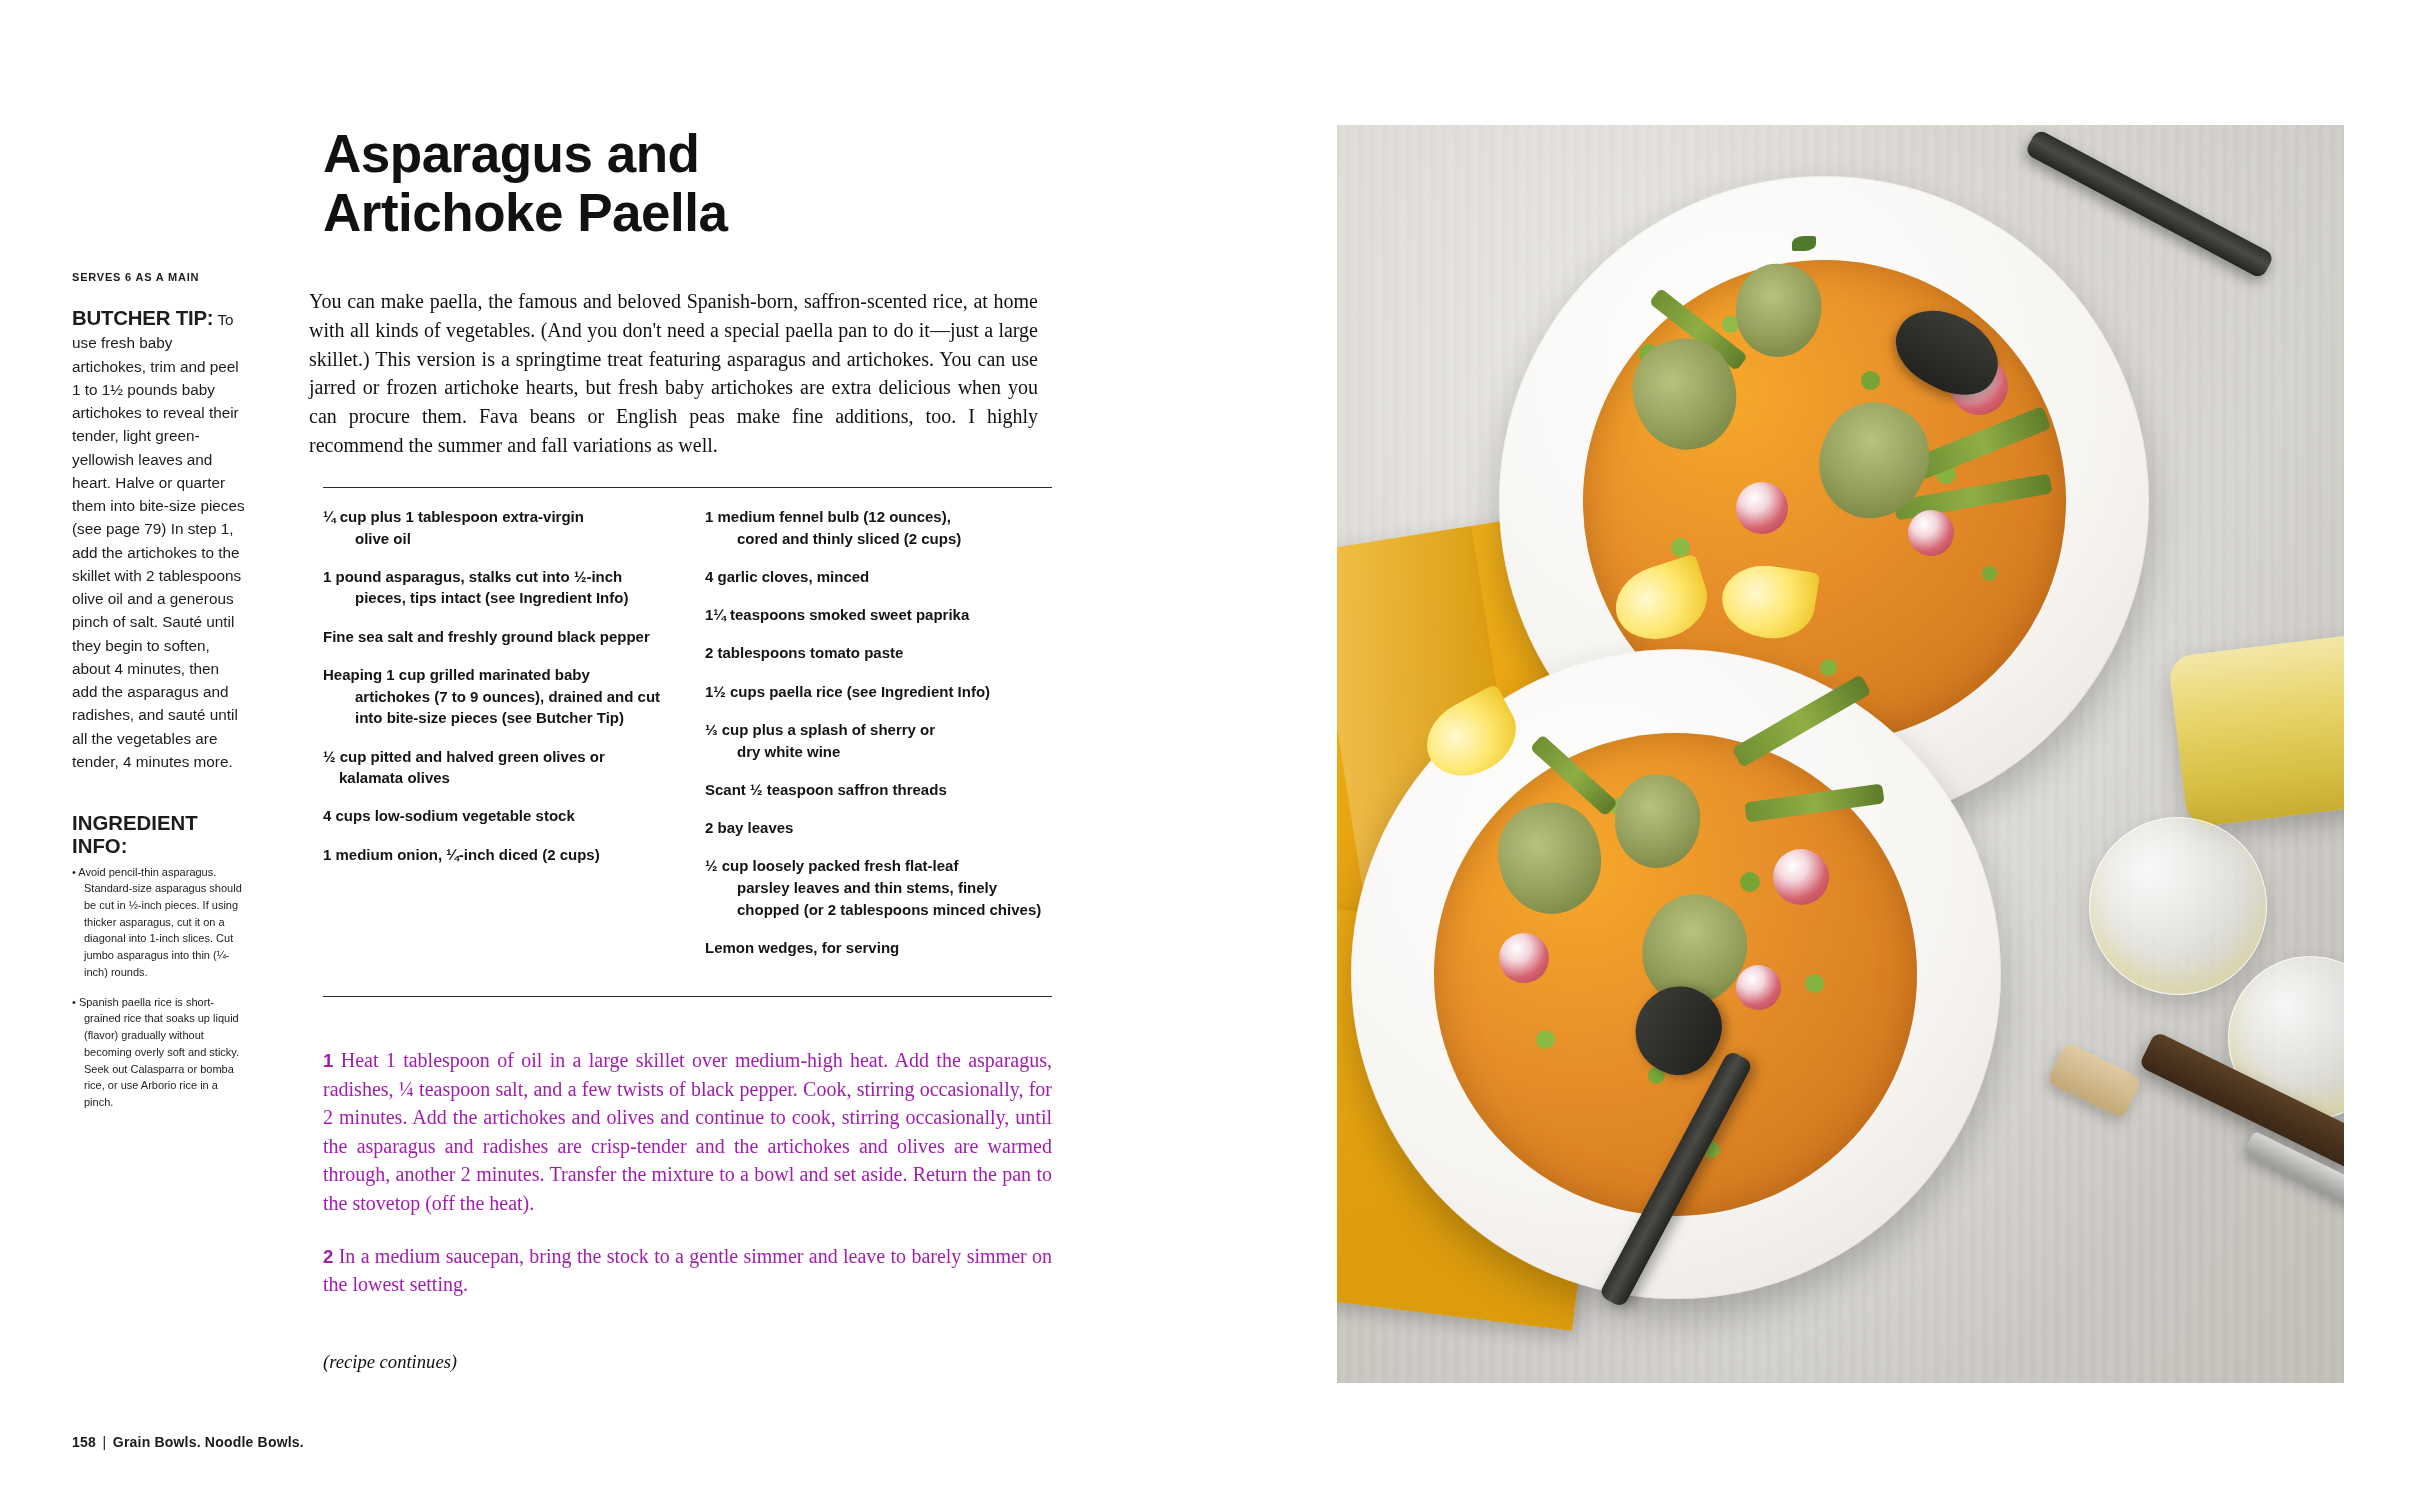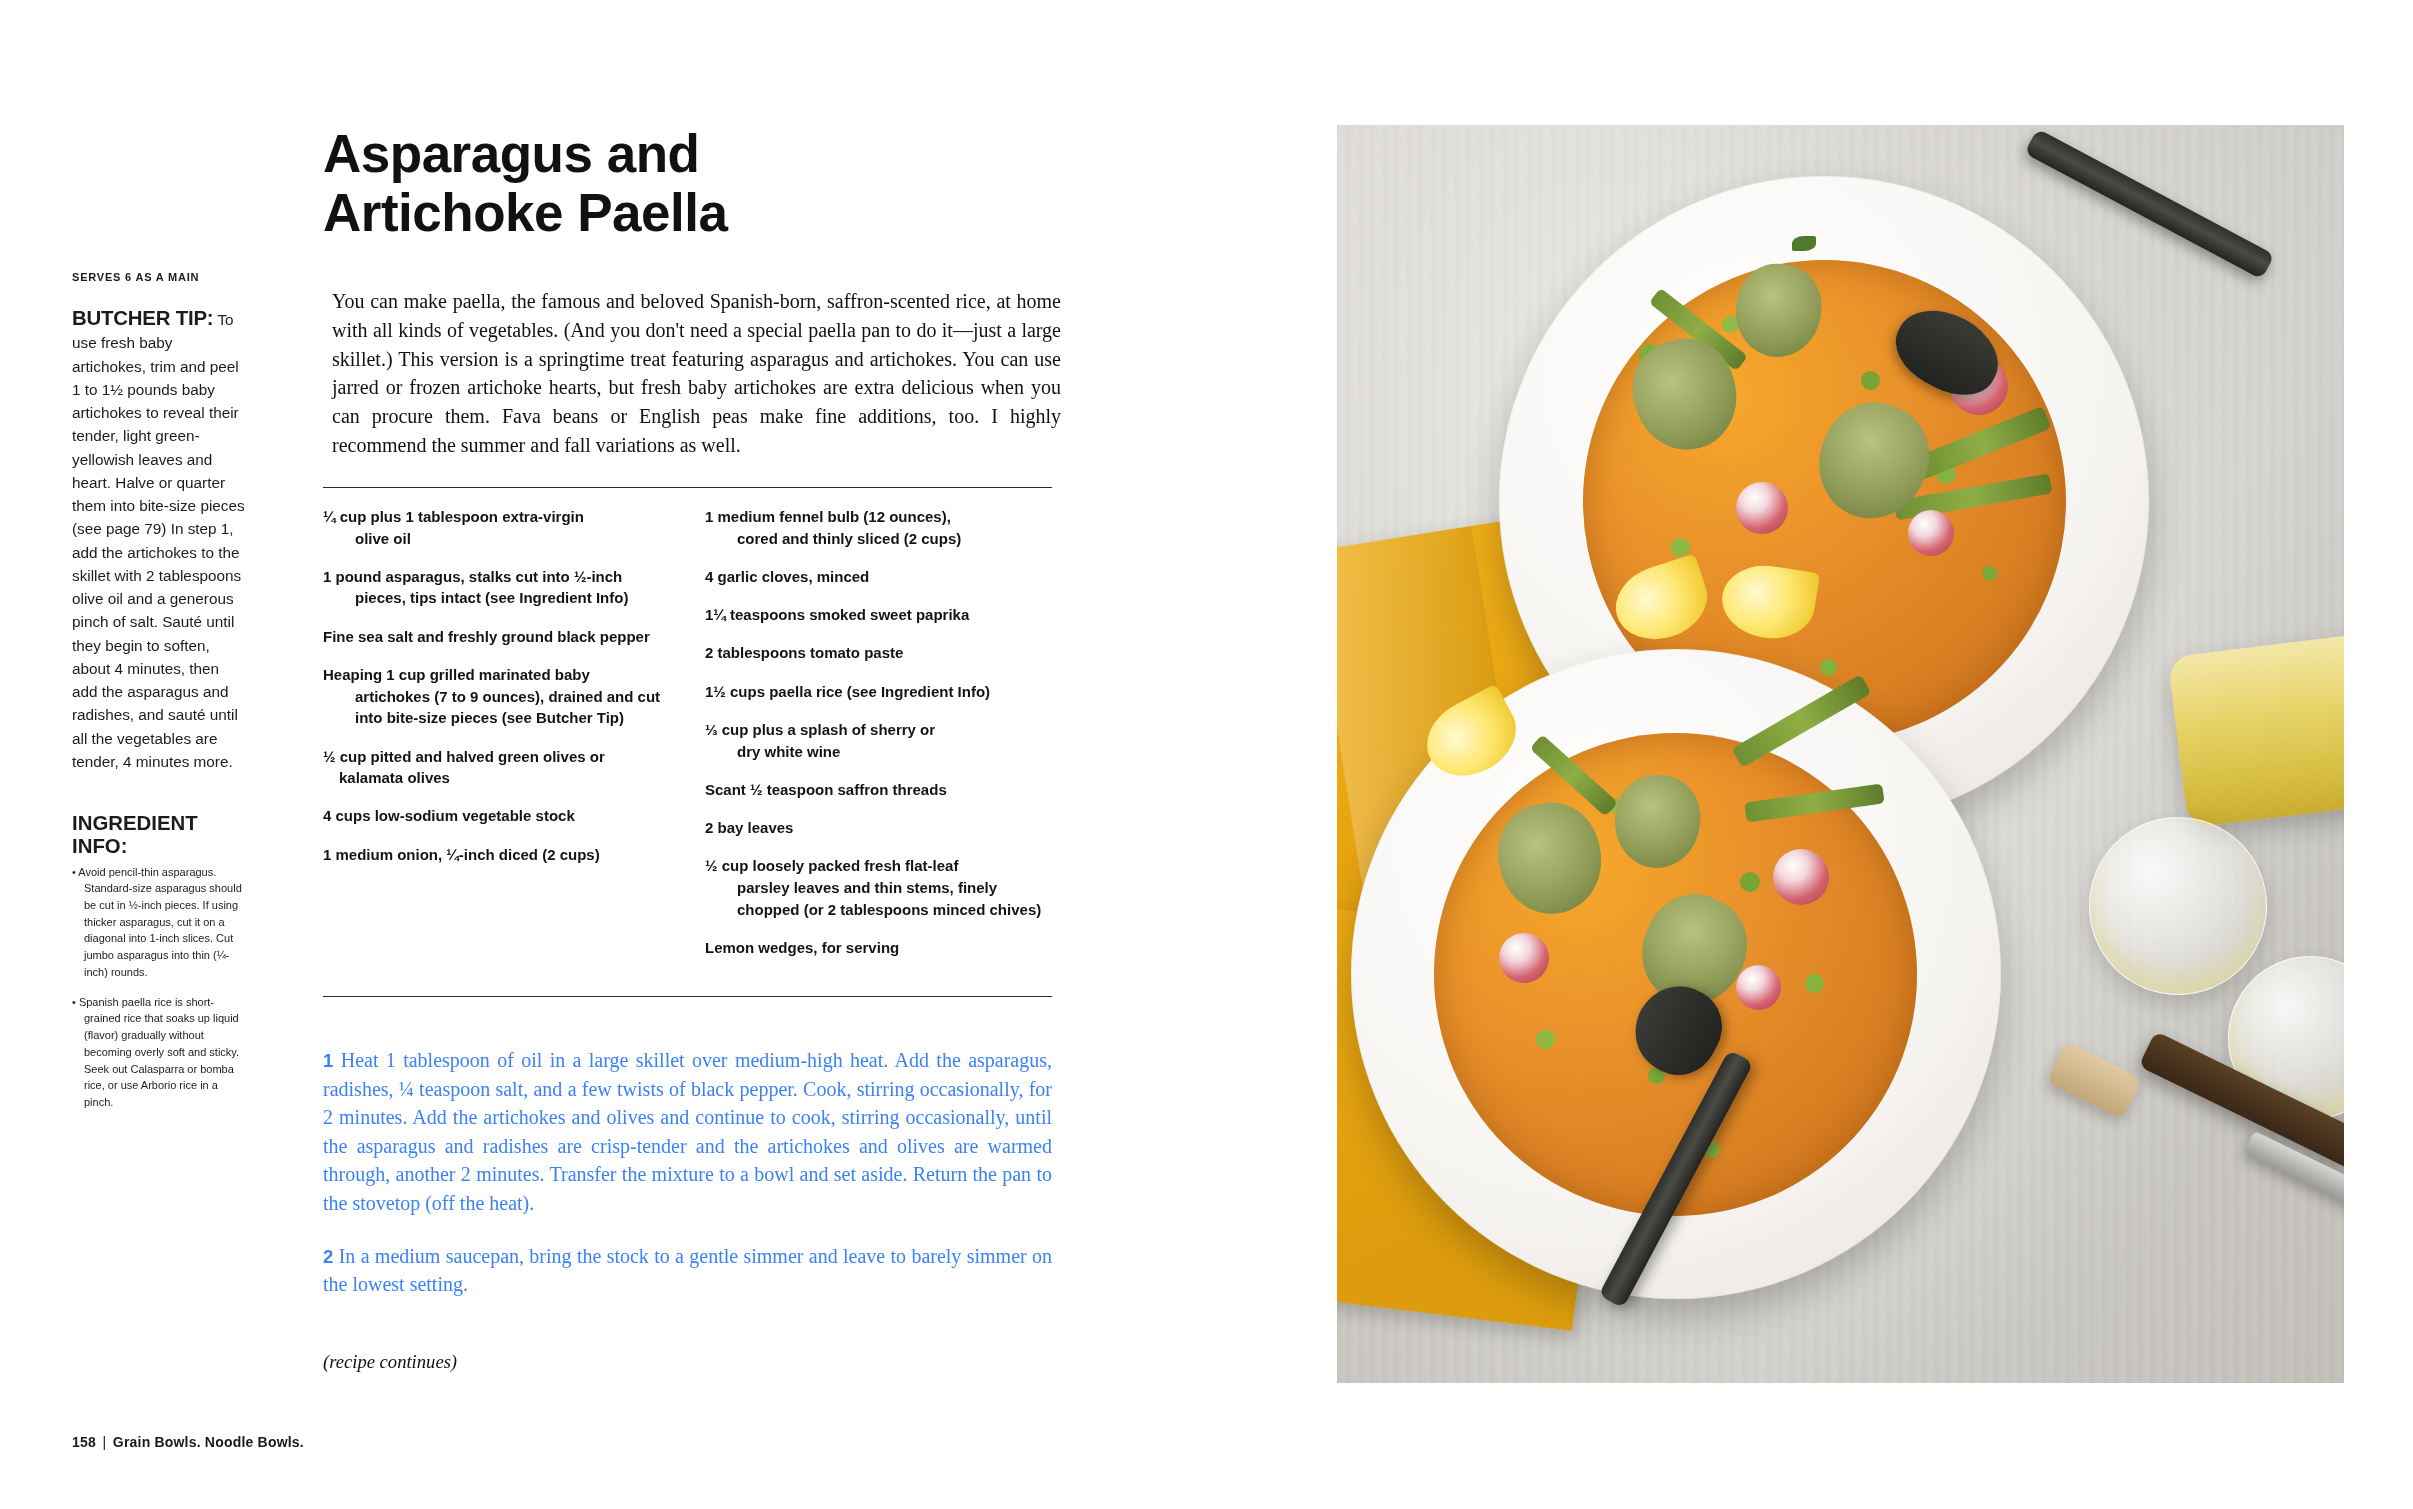--- a/index.html
+++ b/index.html
@@ -80,21 +80,21 @@
     font-size: 11px;
     line-height: 1.52;
     padding-left: 12px;
     text-indent: -12px;
     margin-bottom: 13px;
   }
 
   
   .intro {
     position: absolute;
-    left: 332px;
+    left: 309px;
     top: 267px;
     width: 729px;
     font-size: 20px;
     line-height: 1.44;
     text-align: justify;
     color: #111;
   }
 
   
   .ing-rule {
@@ -128,21 +128,21 @@
   .ing .cont { display: block; text-indent: 0; padding-left: 16px; }
 
   
   .steps {
     position: absolute;
     left: 323px;
     top: 1026px;
     width: 729px;
     font-size: 20px;
     line-height: 1.43;
-    color: #3b82f6;
+    color: #a21caf;
     text-align: justify;
   }
   .step { margin-bottom: 24px; }
   .step b {
     font-family: "Liberation Sans", sans-serif;
     font-size: 18.6px;
   }
   .continues {
     position: absolute;
     left: 323px;

